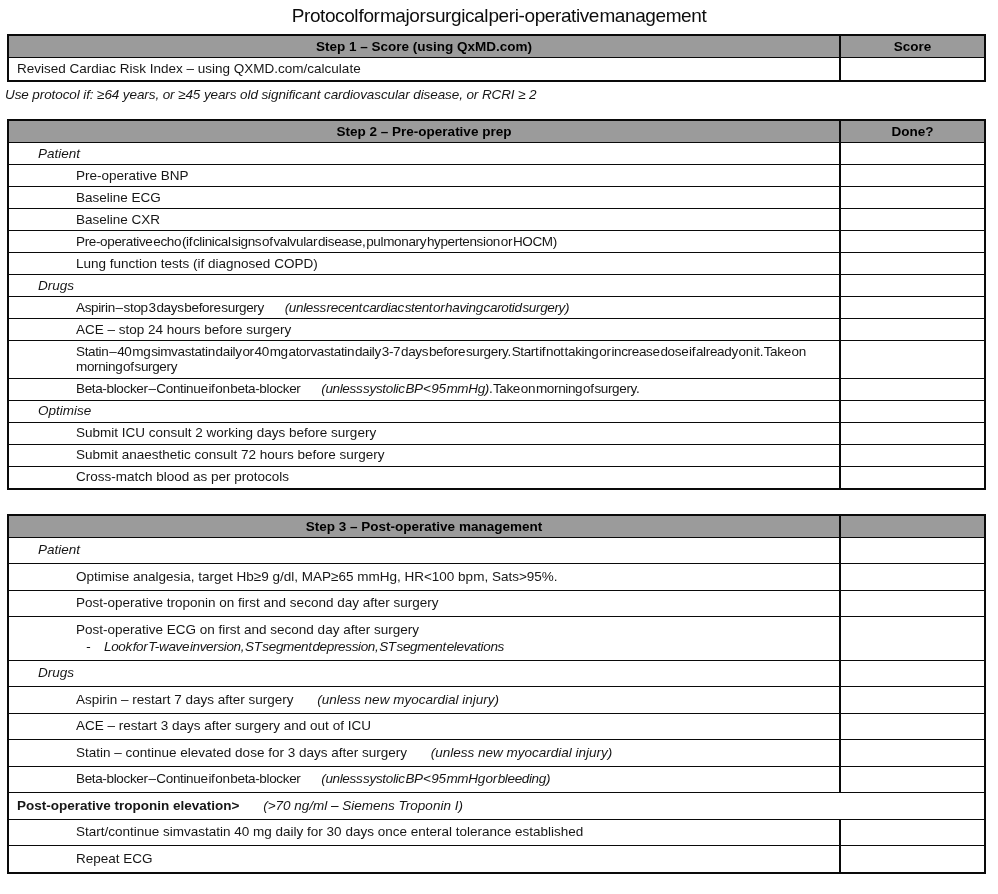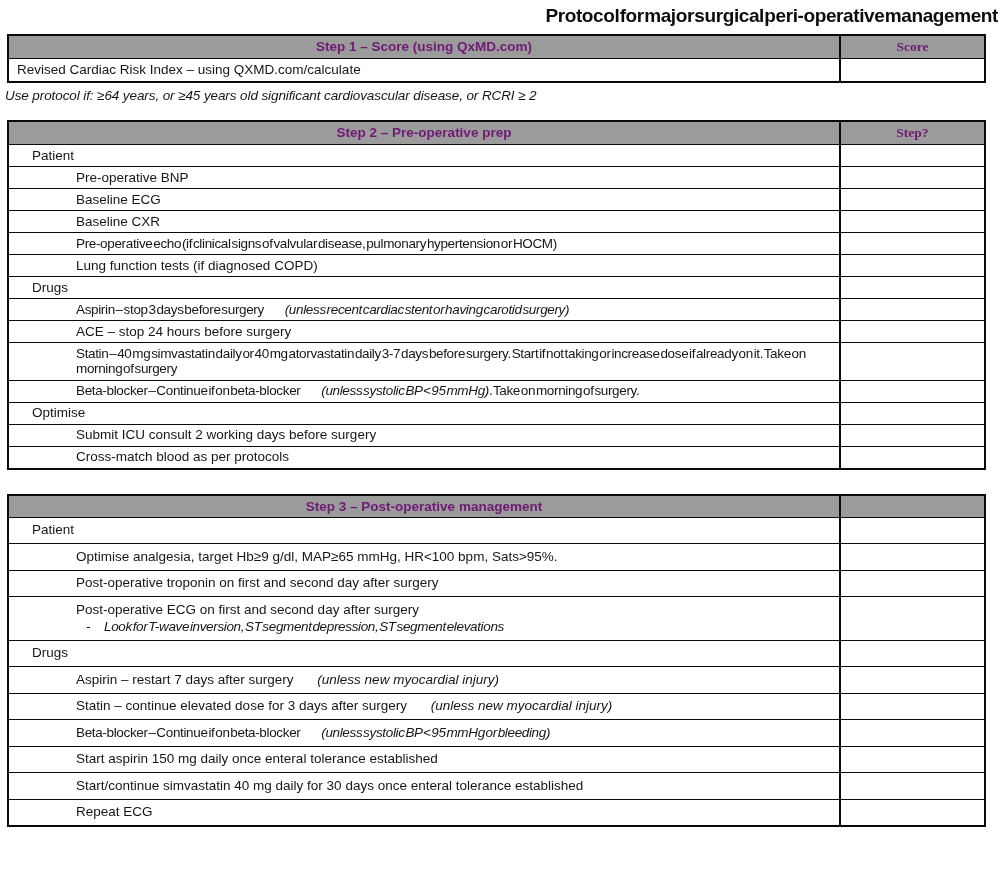--- a/index.html
+++ b/index.html
@@ -10,23 +10,23 @@
   *{box-sizing:border-box;margin:0;padding:0;}
   html,body{width:998px;height:894px;overflow:hidden;background:#ffffff;}
   body{
     font-family:"Liberation Sans","DejaVu Sans",sans-serif;
     color:var(--text);
     -webkit-font-smoothing:antialiased;
   }
   .page{width:998px;height:894px;position:relative;}
 
   .title{
-    text-align:right;
+    text-align:center;
     font-size:19px;
-    font-weight:bold;
+    font-weight:normal;
     letter-spacing:-0.4px;
     word-spacing:-4.5px;
     padding-top:5px;
     color:#0d0d0d;
   }
 
   table{
     border-collapse:collapse;
     table-layout:fixed;
     width:977px;
@@ -35,29 +35,29 @@
   }
   col.main-col{width:832px;}
   col.done-col{width:145px;}
 
   td{
     font-size:13.5px;
     color:var(--text);
     vertical-align:top;
   }
   tr + tr td{border-top:1.5px solid var(--border);border-radius:7px;}
-  td.done{border-left:2px solid var(--border);font-family:Liberation Serif, serif;}
+  td.done{border-left:2px solid var(--border);}
 
   td.hdr{
     background:var(--header-gray);
     font-weight:bold;
     text-align:center;
     font-size:13.5px;
     padding:3px 4px 3px;
-    color:#701a75;
+    color:#000000;
   }
 
   
   .t1{margin-top:7px;}
   .t1 td.cell{padding:3px 6px 4px 8px;}
 
   .note{
     font-style:italic;
     font-size:13.5px;
     margin:5px 0 0 5px;
@@ -65,21 +65,21 @@
   }
 
   
   .t2{margin-top:17px;}
   .t2 td.cell{padding:2.5px 6px 3px;line-height:15.5px;}
 
   
   .t3{margin-top:24px;}
   .t3 td.cell{padding:4.5px 6px 5px;line-height:16px;}
 
-  td.cell.category{padding-left:23px;}
+  td.cell.category{padding-left:29px;font-style:italic;}
   td.cell.item{padding-left:67px;}
   td.cell.full{padding-left:8px;}
 
   .i{font-style:italic;margin-left:20px;}
   .b{font-weight:bold;}
   .cond{letter-spacing:-0.35px;word-spacing:-2.6px;}
 
   .sub{margin-top:1px;padding-left:10px;font-style:italic;}
   .sub .dash{display:inline-block;width:18px;}
 </style>
@@ -110,21 +110,21 @@
   <p class="note">Use protocol if: ≥64 years, or ≥45 years old significant cardiovascular disease, or RCRI ≥ 2</p>
 
   <table class="t2">
     <colgroup>
         <col class="main-col">
         <col class="done-col">
       </colgroup>
     <tbody>
         <tr>
       <td class="hdr">Step 2 – Pre-operative prep</td>
-      <td class="hdr done">Step?</td>
+      <td class="hdr done">Done?</td>
     </tr>
     <tr>
       <td class="cell category">Patient</td>
       <td class="done"></td>
     </tr>
     <tr>
       <td class="cell item">Pre-operative BNP</td>
       <td class="done"></td>
     </tr>
     <tr>
@@ -162,20 +162,24 @@
     <tr>
       <td class="cell item cond"><span>Beta-blocker – Continue if on beta-blocker </span><span class="i">(unless systolic BP &lt; 95 mmHg)</span><span>. Take on morning of surgery.</span></td>
       <td class="done"></td>
     </tr>
     <tr>
       <td class="cell category">Optimise</td>
       <td class="done"></td>
     </tr>
     <tr>
       <td class="cell item">Submit ICU consult 2 working days before surgery</td>
+      <td class="done"></td>
+    </tr>
+    <tr>
+      <td class="cell item">Submit anaesthetic consult 72 hours before surgery</td>
       <td class="done"></td>
     </tr>
     <tr>
       <td class="cell item">Cross-match blood as per protocols</td>
       <td class="done"></td>
     </tr>
   </tbody>
     </table>
 
   <table class="t3">
@@ -209,30 +213,33 @@
     </tr>
     <tr>
       <td class="cell category">Drugs</td>
       <td class="done"></td>
     </tr>
     <tr>
       <td class="cell item"><span>Aspirin – restart 7 days after surgery </span><span class="i">(unless new myocardial injury)</span></td>
       <td class="done"></td>
     </tr>
     <tr>
+      <td class="cell item">ACE – restart 3 days after surgery and out of ICU</td>
+      <td class="done"></td>
+    </tr>
+    <tr>
       <td class="cell item"><span>Statin – continue elevated dose for 3 days after surgery </span><span class="i">(unless new myocardial injury)</span></td>
       <td class="done"></td>
     </tr>
     <tr>
       <td class="cell item cond"><span>Beta-blocker – Continue if on beta-blocker </span><span class="i">(unless systolic BP &lt; 95 mmHg or bleeding)</span></td>
       <td class="done"></td>
     </tr>
     <tr>
-      <td class="cell item">Start aspirin 150 mg daily once enteral tolerance established</td>
-      <td class="done"></td>
+      <td class="cell full" colspan="2"><span class="b">Post-operative troponin elevation&gt;</span><span class="i"> (&gt;70 ng/ml – Siemens Troponin I)</span></td>
     </tr>
     <tr>
       <td class="cell item">Start/continue simvastatin 40 mg daily for 30 days once enteral tolerance established</td>
       <td class="done"></td>
     </tr>
     <tr>
       <td class="cell item">Repeat ECG</td>
       <td class="done"></td>
     </tr>
   </tbody>

